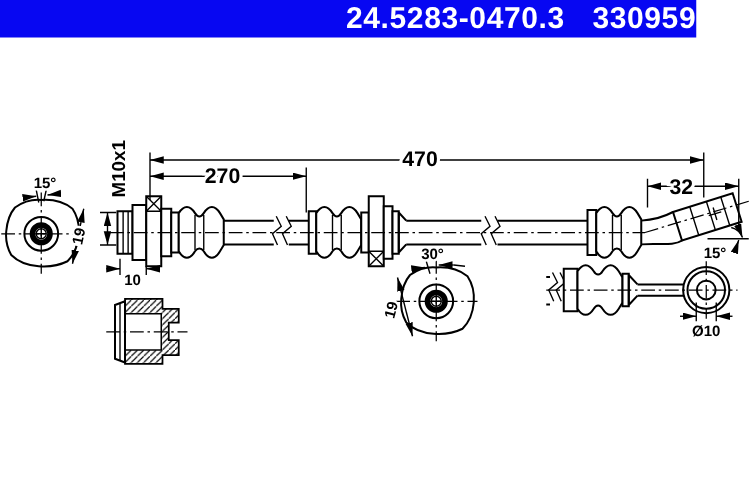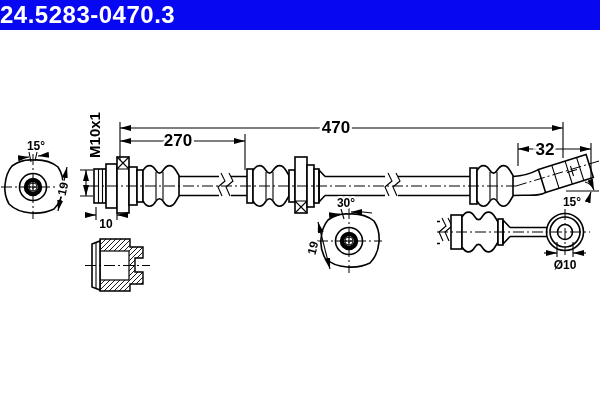--- a/index.html
+++ b/index.html
@@ -1,39 +1,40 @@
 <!DOCTYPE html>
 <html><head>
 <meta charset="utf-8">
 <style>
   html,body{margin:0;padding:0;background:#fff;}
   .page{position:relative;width:600px;height:400px;background:#ffffff;overflow:hidden;
         font-family:"Liberation Sans",sans-serif;}
-  .header{position:absolute;top:0;left:0;width:600px;height:30px;background:#0707f2;
-          display:flex;align-items:center;justify-content:space-between;gap:22px;}
+  .header{position:absolute;top:0;left:0;width:557px;height:30px;background:#0707f2;
+          display:flex;align-items:center;justify-content:flex-end;gap:22px;}
   .header span{color:#ffffff;font-size:24px;font-weight:bold;letter-spacing:.5px;
                line-height:30px;white-space:nowrap;}
   svg{position:absolute;top:0;left:0;}
   .ol{fill:none;stroke:#000;stroke-width:1.6;}          
   .olw{fill:#fff;stroke:#000;stroke-width:1.6;}         
   .thin{fill:none;stroke:#000;stroke-width:1.1;}
   .dim{fill:none;stroke:#000;stroke-width:1.1;}
   .cl{fill:none;stroke:#000;stroke-width:1;stroke-dasharray:11 3 2 3;}  
   text{fill:#000;font-family:"Liberation Sans",sans-serif;font-weight:bold;}
   .big{font-size:17px;paint-order:stroke;stroke:#fff;stroke-width:5px;}
   .sm{font-size:12px;paint-order:stroke;stroke:#fff;stroke-width:4px;}
   .mid{font-size:15px;}
   .tc{text-anchor:middle;}
 </style>
 </head>
 <body>
 <div class="page">
 
   <div class="header">
     <span>24.5283-0470.3</span>
+    <span>330959</span>
   </div>
 
   <svg width="600" height="400" viewBox="0 0 600 400">
     <defs>
       <marker id="arr" orient="auto-start-reverse" markerUnits="userSpaceOnUse" markerWidth="12" markerHeight="7" refX="11" refY="3">
         <path d="M0,0 L11,3 L0,6 Z" fill="#000"></path>
       </marker>
       <pattern id="hatch" width="5" height="5" patternUnits="userSpaceOnUse">
         <path d="M-1,6 L6,-1" stroke="#000" stroke-width="0.9"></path>
       </pattern>

